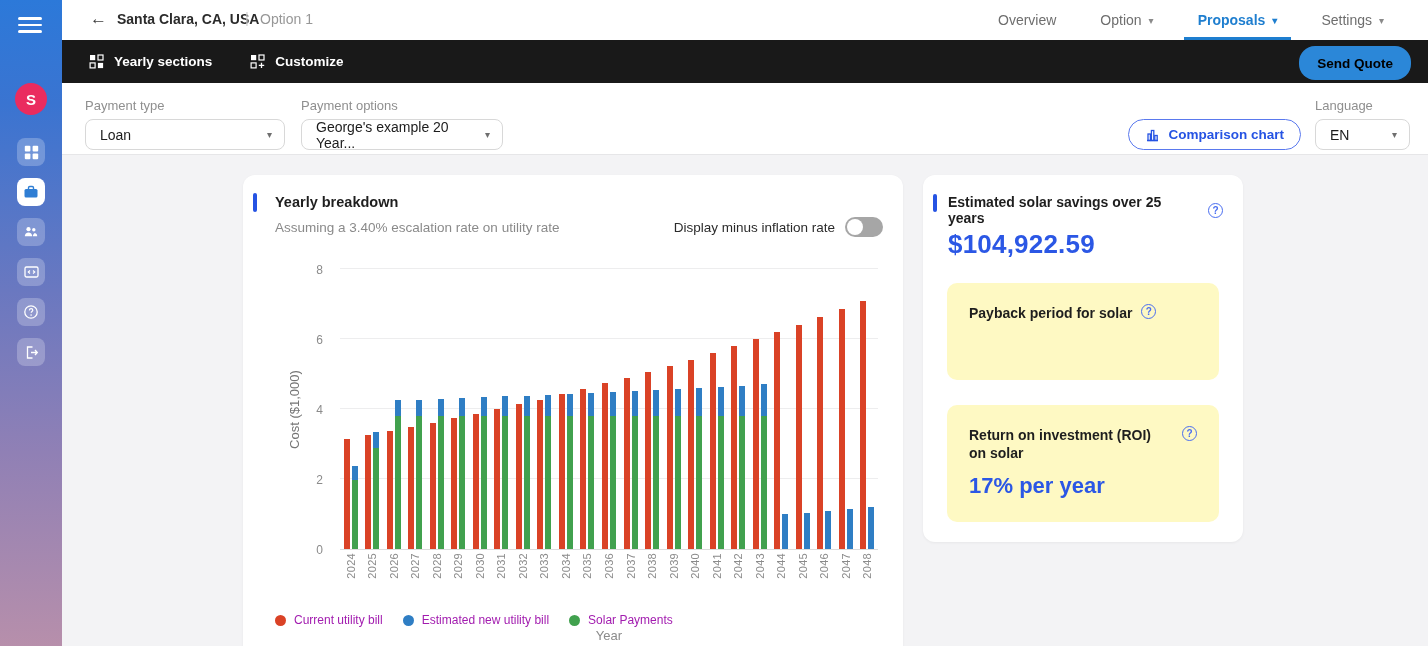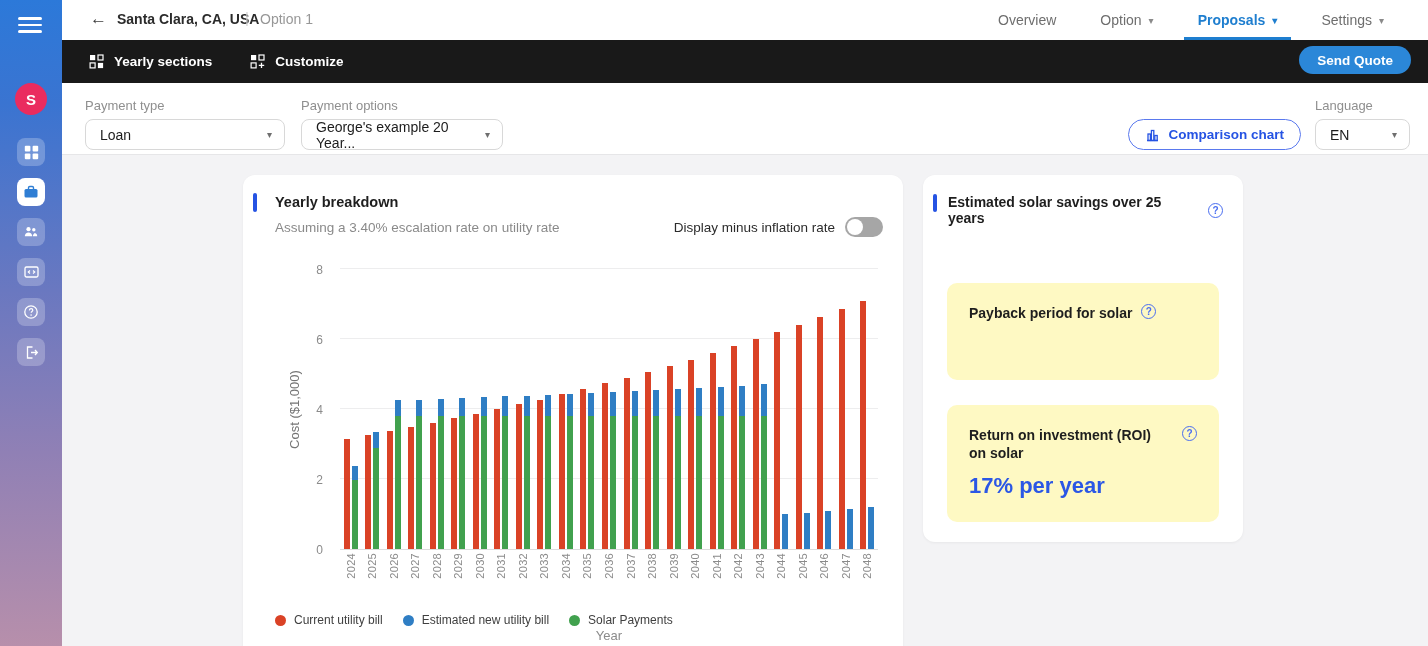--- a/index.html
+++ b/index.html
@@ -30,22 +30,22 @@
   .nav-item.active { color:#1e7ecf; font-weight:600; }
   .nav-item.active .chev { color:#1e7ecf; }
   .nav-item.active::after { content:""; position:absolute; left:-14px; right:-14px; bottom:0; height:3px; background:#1e7ecf; }
 
   
   .blackbar { position:absolute; left:62px; top:40px; width:1366px; height:43px; background:#191919;
     display:flex; align-items:center; color:#fff; }
   .tool-item { display:flex; align-items:center; gap:10px; font-size:13.5px; font-weight:700; cursor:pointer; }
   .tool-item.first { margin-left:27px; }
   .tool-item.second { margin-left:38px; }
-  .send-quote { position:absolute; right:17px; top:6px; height:28px; padding:0 18px; border:none;
-    border-radius:16px; background:#2b87d8; color:#ffffff; font-size:13.5px; font-weight:700;
+  .send-quote { position:absolute; right:17px; top:6px; height:34px; padding:0 18px; border:none;
+    border-radius:16px; background:#2b87d8; color:#000000; font-size:13.5px; font-weight:700;
     font-family:"Liberation Sans", sans-serif; cursor:pointer; }
 
   
   .filterbar { position:absolute; left:62px; top:83px; width:1366px; height:72px; background:#fff;
     border-bottom:1px solid #e6e6e8; }
   .f-label { position:absolute; top:15px; font-size:13px; color:#8f8f8f; }
   .select { position:absolute; top:36px; height:31px; border:1px solid #d8d8d8; border-radius:8px;
     background:#fff; display:flex; align-items:center; padding:0 12px 0 14px; font-size:14px; color:#1c1c1c; cursor:pointer; }
   .select .chev { margin-left:auto; font-size:10px; color:#6f6f6f; padding-left:10px; }
   .pill-btn { position:absolute; top:36px; height:31px; border:1px solid #5a79ee; border-radius:16px;
@@ -71,21 +71,21 @@
   .yticks { position:absolute; left:50px; top:95px; width:30px; height:280px; }
   .ytick { position:absolute; right:0; font-size:12px; color:#8b8b8b; }
   .plot { position:absolute; left:97px; top:95px; width:538px; height:280px; border-bottom:1px solid #dcdcdc; }
   .gridline { position:absolute; left:0; right:0; height:1px; background:#ededee; }
   .bar { position:absolute; width:6px; }
   .xlabels { position:absolute; left:97px; top:376px; width:538px; height:50px; }
   .xlab { position:absolute; top:16px; width:40px; height:12px; line-height:12px; text-align:right;
     transform:rotate(-90deg); font-size:11px; color:#8b8b8b; letter-spacing:.3px; }
   .xaxis-title { position:absolute; left:97px; top:422px; width:538px; text-align:center; font-size:13px; color:#8b8b8b;margin-top:31px; }
   .legend { position:absolute; left:32px; top:438px; display:flex; gap:20px; align-items:center; }
-  .legend-item { display:flex; align-items:center; gap:8px; font-size:12px; color:#404040; }
+  .legend-item { display:flex; align-items:center; gap:8px; font-size:12px; color:#a21caf; }
   .dot { width:11px; height:11px; border-radius:50%; }
 
   
   .sc-title-row { position:absolute; left:25px; top:19px; right:20px; display:flex; align-items:center; gap:9px; }
   .help { width:15px; height:15px; border:1.3px solid #4a6ef0; border-radius:50%; color:#4a6ef0;
     font-size:10px; font-weight:700; display:flex; align-items:center; justify-content:center; flex:none; cursor:pointer; }
   .big-value { position:absolute; left:25px; top:54px; font-size:26px; font-weight:600; color:#2b57e5; letter-spacing:.2px; }
   .inner-box { position:absolute; left:24px; width:272px; background:#fef9c3; border-radius:10px; padding:21px 22px; }
   .inner-title-row { display:flex; align-items:flex-start; gap:9px; }
   .inner-title { font-size:14px; font-weight:700; color:#1e1e1e; line-height:1.3; }
@@ -360,20 +360,21 @@
       </div>
     </div>
   </div>
 
   <div class="card savings-card">
     <div class="accent" style="left:10px; top:19px; height:18px;"></div>
     <div class="sc-title-row">
       <span class="card-title" style="font-size:14px;">Estimated solar savings over 25 years</span>
       <span class="help">?</span>
     </div>
+    <div class="big-value">$104,922.59</div>
 
     <div class="inner-box" style="top:108px; height:97px;">
       <div class="inner-title-row">
         <span class="inner-title">Payback period for solar</span>
         <span class="help">?</span>
       </div>
     </div>
 
     <div class="inner-box" style="top:230px; height:117px;">
       <div class="inner-title-row">

